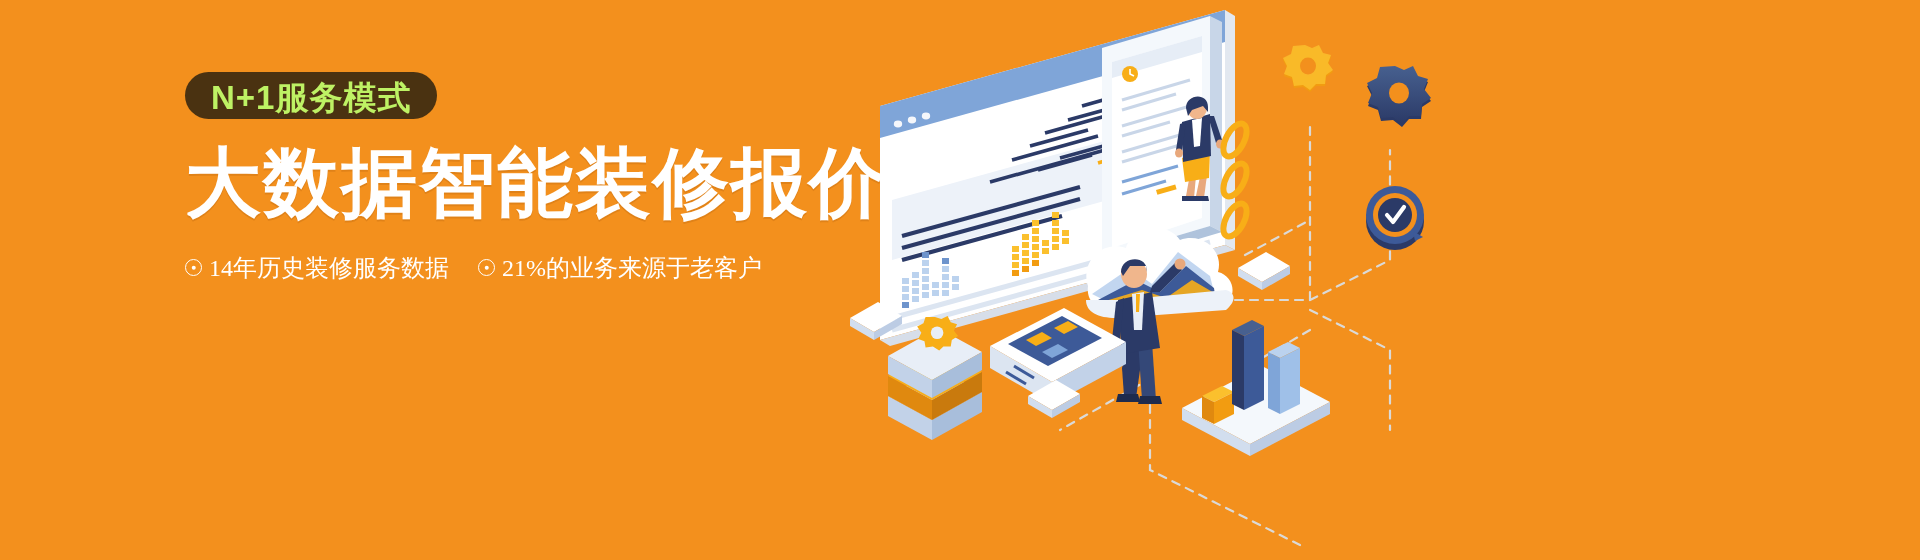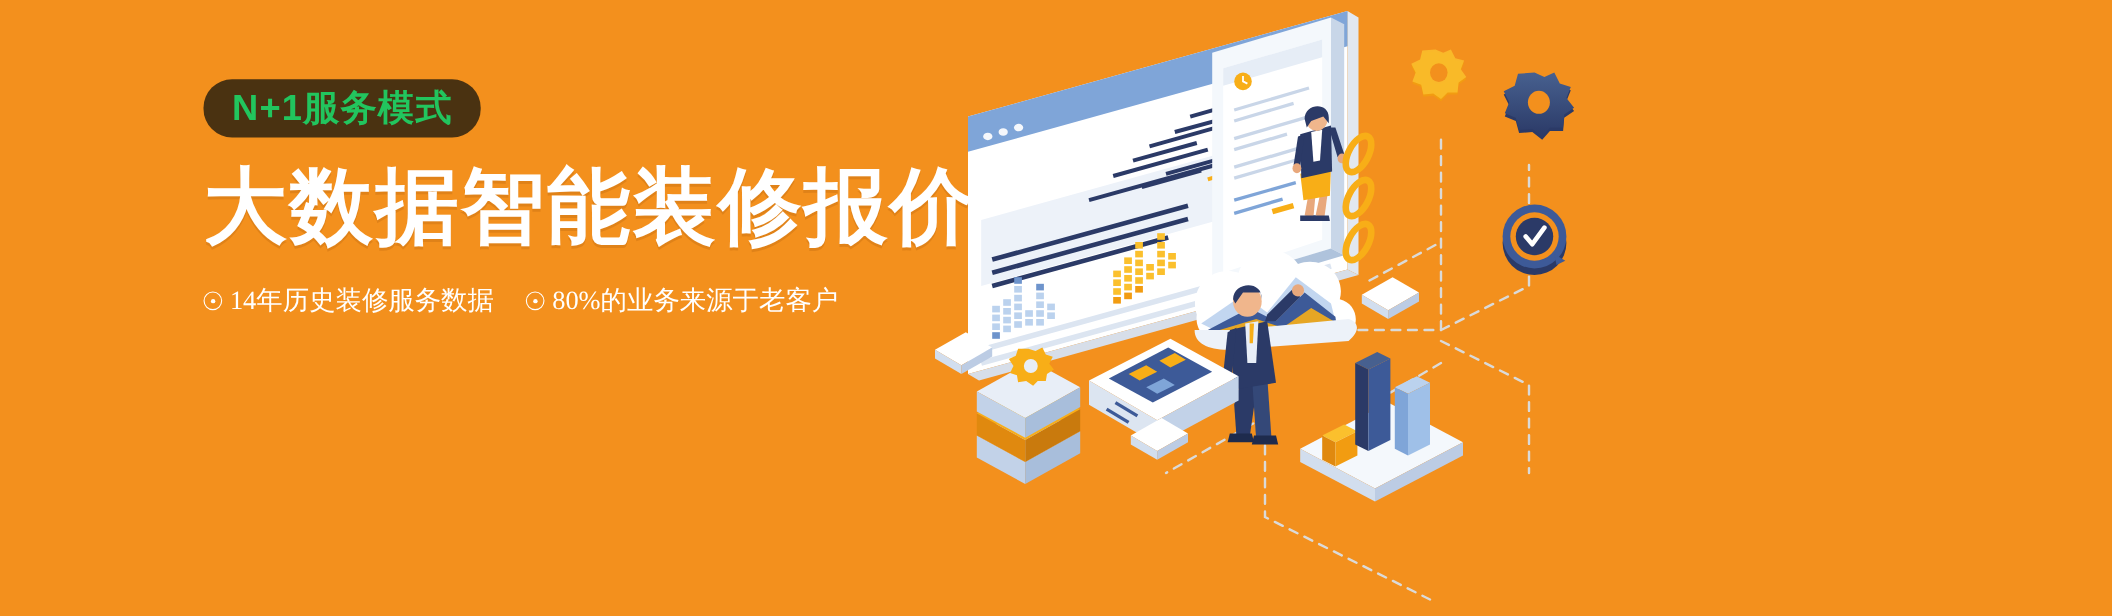--- a/index.html
+++ b/index.html
@@ -14,23 +14,23 @@
     overflow:hidden;
   }
 
   
   .copy{
     position:absolute;left:185px;top:72px;width:700px;
   }
   .badge{
     display:inline-block;
     background:#4A3211;
-    color:#22c55e;
+    color:#bef264;
     border-radius:26px;
-    padding:9px 26px 11px 26px;
+    padding:9px 26px 5px 26px;
     font-size:33px;
     line-height:1;
     letter-spacing:1px;
     font-family:"Liberation Sans","DejaVu Sans",sans-serif;
     font-weight:700;
     white-space:nowrap;
   }
   .headline{
     margin-top:24px;
     color:#FFFFFF;
@@ -94,21 +94,21 @@
 
       <div class="bullet">
         <span class="dot"></span>
         <span>14年历史装修服务数据</span>
       </div>
 
 
 
       <div class="bullet">
         <span class="dot"></span>
-        <span>80%的业务来源于老客户</span>
+        <span>21%的业务来源于老客户</span>
       </div>
 
 
       <div class="bullet empty">
         <span class="dot"></span>
         <span></span>
       </div>
 
     </div>
   </div>

